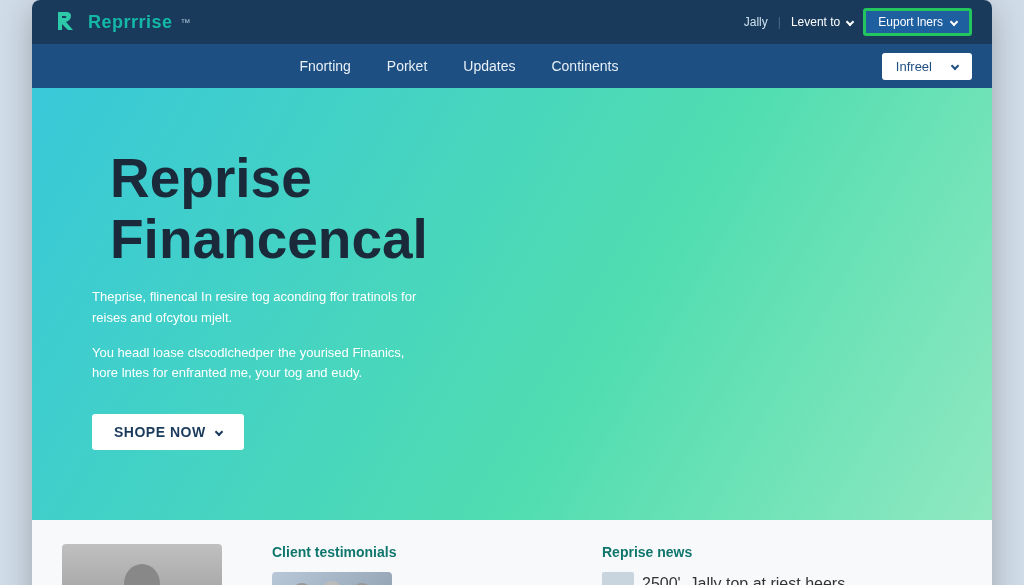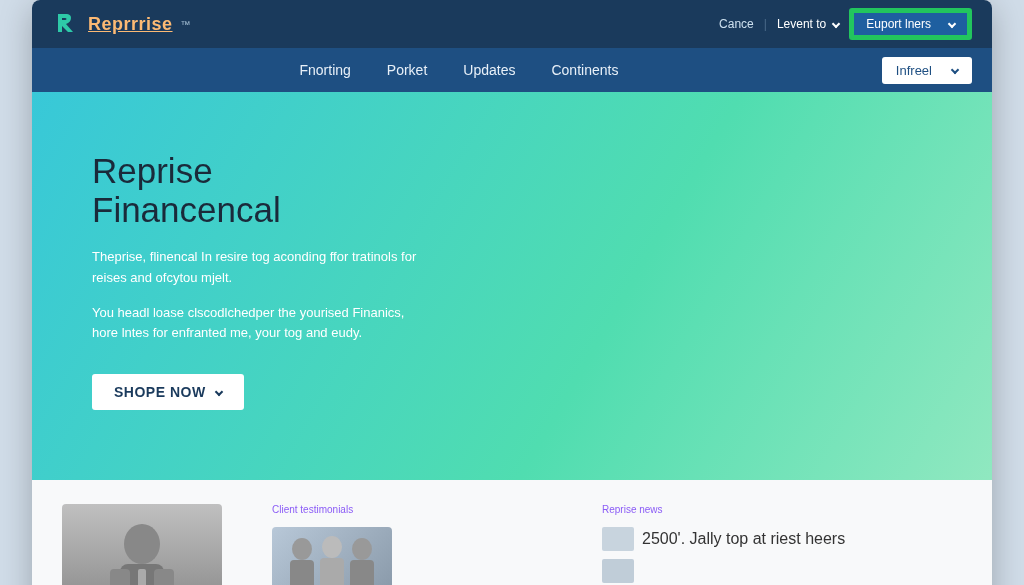--- a/index.html
+++ b/index.html
@@ -29,25 +29,24 @@
     .logo-area {
       display: flex;
       align-items: center;
       gap: 8px;
     }
     .logo-icon {
       width: 28px;
       height: 28px;
     }
     .logo-text {
-      color: #fdba74;
+      color: #14b8a6;
       font-size: 18px;
       font-weight: 700;
       letter-spacing: 0.5px;
-      text-decoration: underline;
     }
     .logo-tm {
       color: #aac4d8;
       font-size: 10px;
       vertical-align: super;
     }
     .top-right {
       display: flex;
       align-items: center;
       gap: 10px;
@@ -65,29 +64,29 @@
     .top-dropdown {
       color: #ffffff;
       font-size: 12px;
       cursor: pointer;
       display: flex;
       align-items: center;
       gap: 3px;
     }
     .top-btn {
       background: #1e5fa0;
-      border: 5px solid #22c55e;
+      border: 3px solid #22c55e;
       color: #fff;
       font-size: 12px;
       padding: 4px 12px;
       border-radius: 3px;
       cursor: pointer;
       display: flex;
       align-items: center;
-      gap: 14px;
+      gap: 4px;
     }
     
     .nav-bar {
       background: #1e4f82;
       padding: 0 20px;
       display: flex;
       align-items: center;
       justify-content: center;
       gap: 0;
     }
@@ -120,26 +119,27 @@
       gap: 16px;
     }
     
     .hero {
       background: linear-gradient(120deg, #38c8d8 0%, #50ddb0 60%, #90e8c0 100%);
       padding: 60px 60px 70px 60px;
       min-height: 300px;
       position: relative;
     }
     .hero-title {
-      font-size: 35px;
-      font-weight: 400;
+      font-size: 55px;
+      font-weight: 700;
       color: #1a2a3a;
       line-height: 1.1;
       margin-bottom: 18px;
       max-width: 420px;
+      margin-left: 18px;
     }
     .hero-desc {
       color: #fff;
       font-size: 13px;
       line-height: 1.6;
       max-width: 340px;
       margin-bottom: 14px;
     }
     .hero-desc2 {
       color: #fff;
@@ -188,23 +188,23 @@
       height: 100%;
       background: linear-gradient(180deg, #c0c0c0 0%, #888 100%);
       display: flex;
       align-items: center;
       justify-content: center;
     }
     .testimonials {
       flex: 1;
     }
     .section-title {
-      font-size: 10px;
-      font-weight: 400;
-      color: #8b5cf6;
+      font-size: 14px;
+      font-weight: 700;
+      color: #0f766e;
       margin-bottom: 12px;
     }
     .testimonial-img {
       width: 120px;
       height: 70px;
       background: #d8d8d8;
       border-radius: 4px;
       overflow: hidden;
     }
     .testimonial-img-inner {
@@ -252,21 +252,21 @@
     <div class="logo-area">
 
       <svg class="logo-icon" viewBox="0 0 28 28" fill="none" xmlns="http://www.w3.org/2000/svg">
         <rect width="28" height="28" rx="4" fill="#1a3a5c"></rect>
         <path d="M6 6 L6 22 L10 22 L10 16 L16 22 L21 22 L14 14 C17 13 19 11 19 8 C19 5 17 4 14 4 L6 4 Z M10 8 L13 8 C15 8 15 10 13 10 L10 10 Z" fill="#2ec9a8"></path>
       </svg>
       <span class="logo-text">Reprrrise</span>
         <span class="logo-tm">™</span>
     </div>
     <div class="top-right">
-      <a class="top-link">Cance</a>
+      <a class="top-link">Jally</a>
       <span class="divider-v">|</span>
       <div class="top-dropdown">
         <span>Levent to</span>
         <span class="chevron"></span>
       </div>
       <div class="top-btn">
         <span>Euport lners</span>
         <span class="chevron"></span>
       </div>
     </div>

